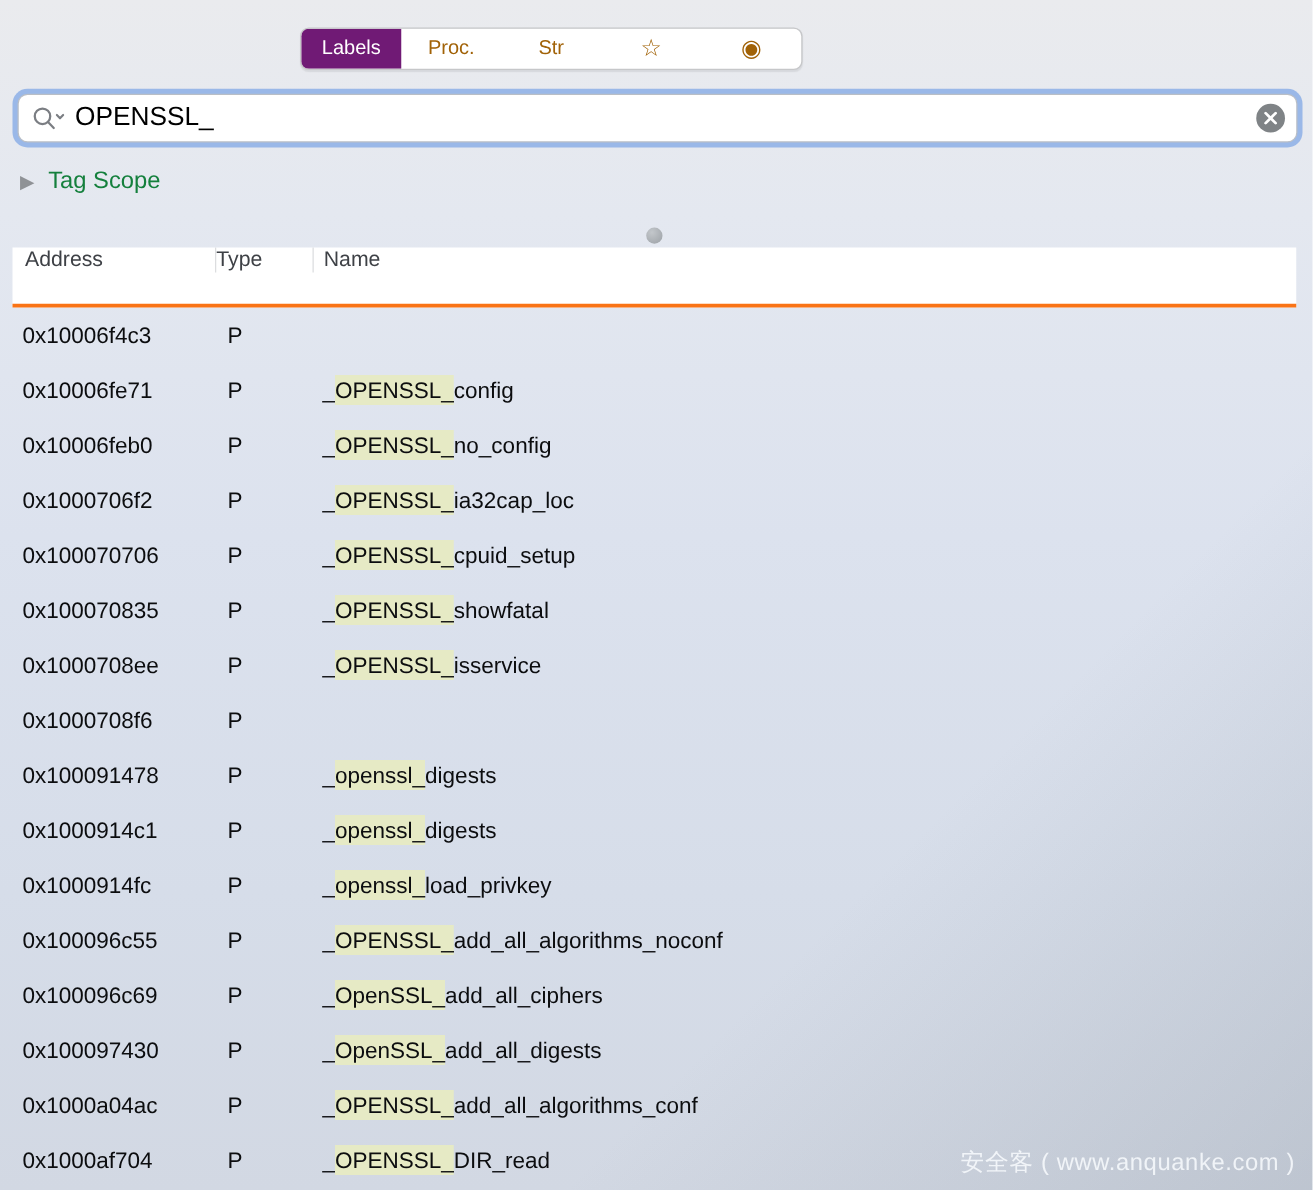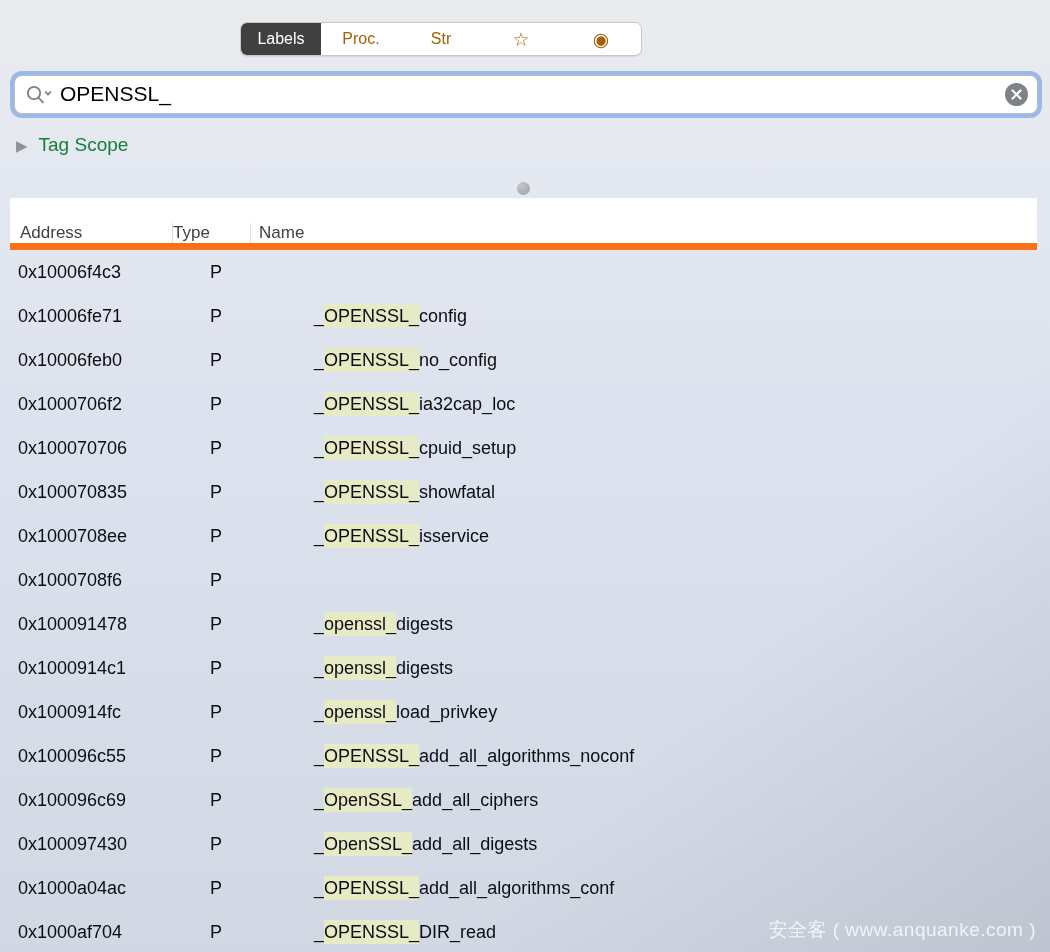--- a/index.html
+++ b/index.html
@@ -10,21 +10,21 @@
   }
   .corner-shade{position:absolute;inset:0;pointer-events:none;
     background:linear-gradient(135deg,rgba(0,0,0,0) 70%,rgba(142,152,164,0.30) 100%);}
 
   
   .tabbar{position:absolute;left:240px;top:22px;width:400px;height:32px;display:flex;
     background:#ffffff;border:1px solid #c6c7c9;border-radius:7px;overflow:hidden;
     box-shadow:0 1px 1px rgba(0,0,0,0.08);}
   .tab{flex:1;display:flex;align-items:center;justify-content:center;
     font-size:16px;color:#a16207;cursor:default;user-select:none;}
-  .tab.selected{background:#404040;color:#ffffff;}
+  .tab.selected{background:#701a75;color:#ffffff;}
   .tab .glyph{font-size:19px;line-height:1;}
 
   
   .searchwrap{position:absolute;left:14px;top:75px;width:1022px;height:37px;
     background:#ffffff;border:1px solid #b9bec6;border-radius:8px;
     box-shadow:0 0 0 4px #9ab8e8;display:flex;align-items:center;}
   .mag{display:flex;align-items:center;margin-left:9px;margin-right:4px;}
   .searchinput{flex:1;border:none;outline:none;background:transparent;
     font-family:inherit;font-size:21px;color:#000;padding:0 4px 2px 2px;}
   .clearbtn{width:23px;height:23px;border-radius:50%;background:#7f8386;
@@ -34,27 +34,27 @@
   .tagscope{position:absolute;left:16px;top:134px;display:flex;align-items:center;gap:11px;}
   .disclosure{color:#8f9296;font-size:15px;line-height:1;}
   .tagscope-label{font-size:19px;color:#15803d;}
 
   
   .handle{position:absolute;left:517px;top:182px;width:13px;height:13px;border-radius:50%;
     background:radial-gradient(circle at 35% 30%,#c3c7cb,#9ba0a5);}
 
   
   .table{position:absolute;left:10px;top:198px;width:1027px;bottom:0;}
-  .thead{height:45px;background:#ffffff;border-bottom:7px solid #f97316;
-    display:flex;align-items:flex-end;font-size:17px;color:#3e4146;}
+  .thead{height:45px;background:#ffffff;border-bottom:3px solid #f97316;
+    display:flex;align-items:flex-start;font-size:17px;color:#3e4146;}
   .hc{display:flex;align-items:center;}
   .hc.c1{width:162px;padding-left:10px;box-sizing:border-box;}
   .hc.c2{width:78px;box-sizing:border-box;border-left:1px solid #dcdddf;}
   .hc.c3{flex:1;padding-left:8px;border-left:1px solid #dcdddf;}
-  .trow{height:44px;display:flex;align-items:center;font-size:18px;color:#0c0d0f;gap:28px;}
+  .trow{height:44px;display:flex;align-items:center;font-size:18px;color:#0c0d0f;}
   .tc1{width:162px;padding-left:8px;box-sizing:border-box;}
   .tc2{width:78px;padding-left:10px;box-sizing:border-box;}
   .tc3{flex:1;padding-left:8px;white-space:nowrap;}
   .hl{background:#e6eac5;padding:2px 0;}
 
   
   .watermark{position:absolute;right:14px;bottom:9px;font-size:19px;
     color:rgba(250,252,255,0.82);letter-spacing:0.5px;}
 </style>
 </head>

